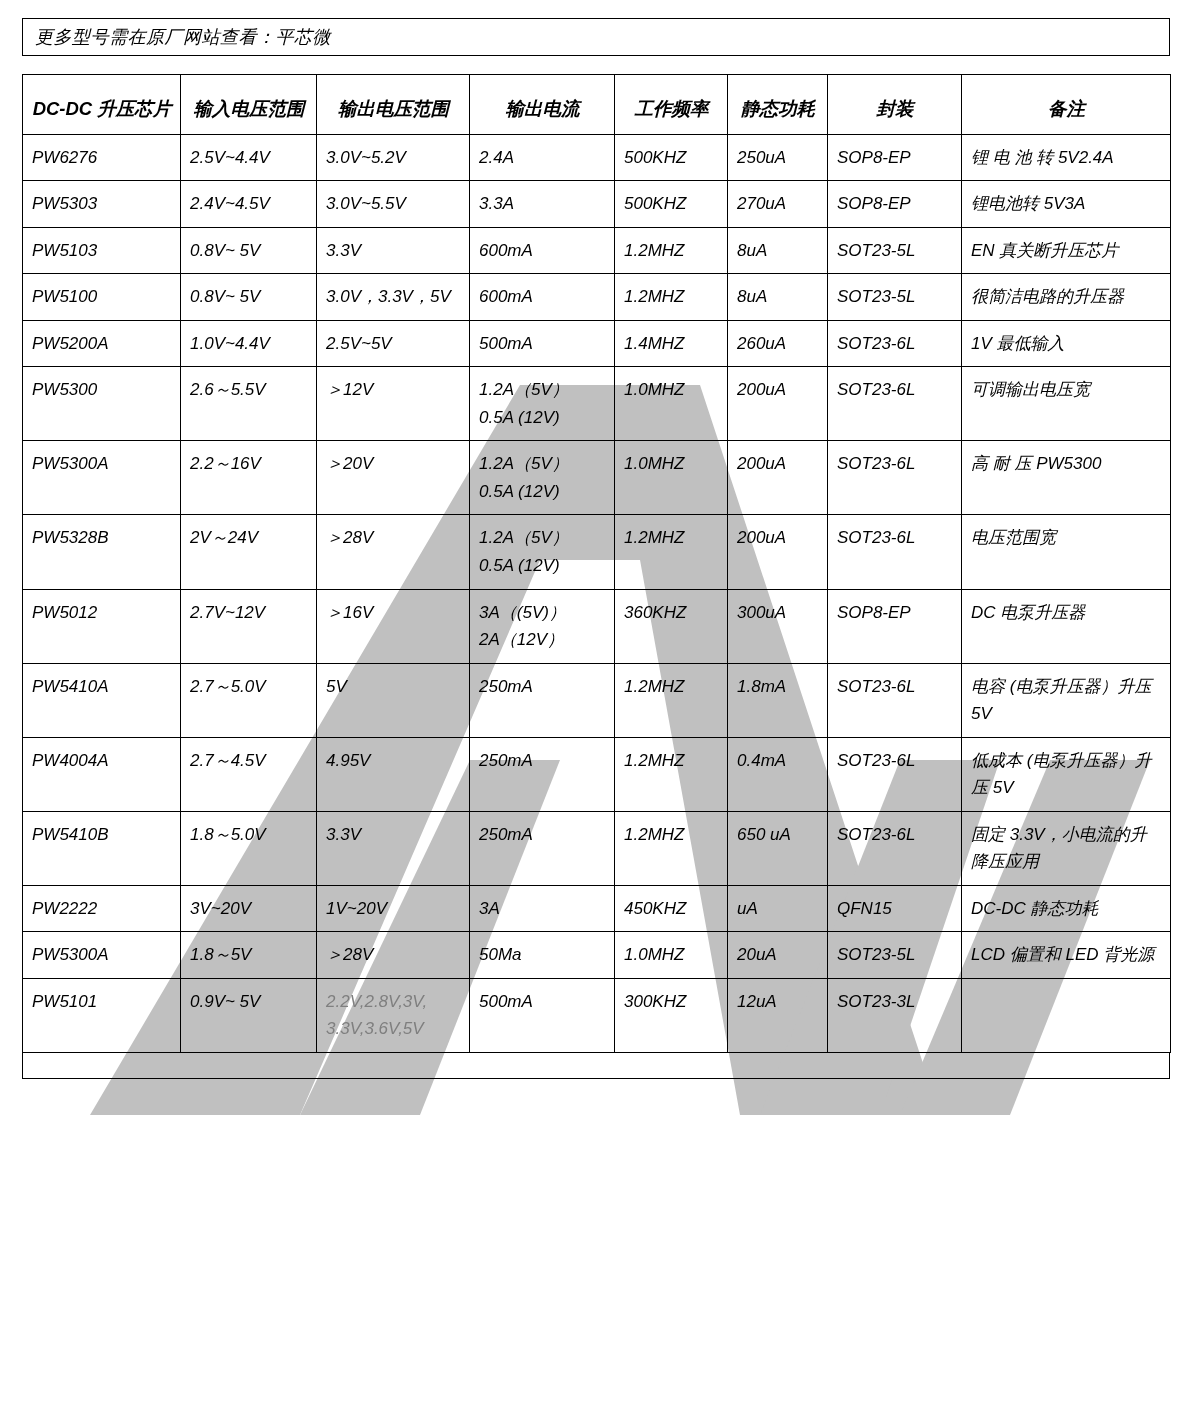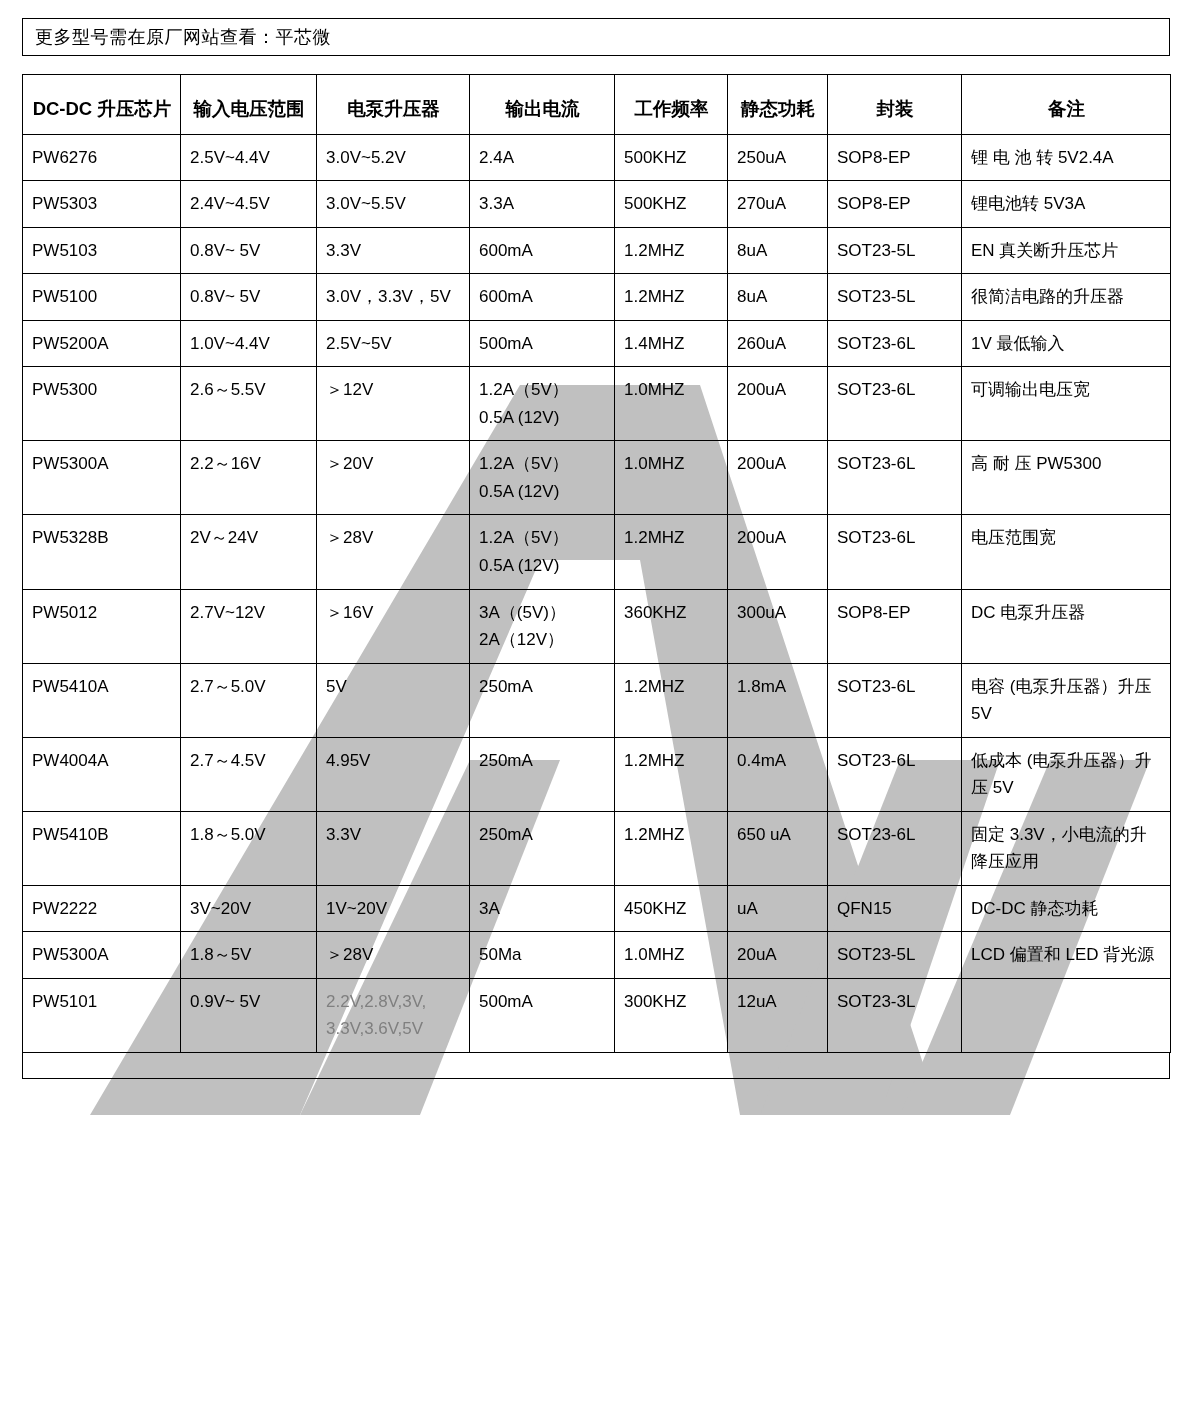--- a/index.html
+++ b/index.html
@@ -25,20 +25,21 @@
     height: 1428px;
     pointer-events: none;
     z-index: 0;
   }
 
   .page {
     position: relative;
     z-index: 1;
     padding: 18px 14px 0 22px;
     box-sizing: border-box;
+    font-style: italic;
   }
 
   .notice-bar {
     border: 1px solid #000;
     box-sizing: border-box;
     width: 1148px;
     height: 38px;
     line-height: 36px;
     padding: 0 12px;
     font-size: 18px;
@@ -113,21 +114,21 @@
         <col class="c3">
       <col class="c4">
         <col class="c5">
         <col class="c6">
         <col class="c7">
     </colgroup>
     <thead>
       <tr>
         <th>DC-DC 升压芯片</th>
         <th>输入电压范围</th>
-        <th>电泵升压器</th>
+        <th>输出电压范围</th>
         <th>输出电流</th>
         <th>工作频率</th>
         <th>静态功耗</th>
         <th>封装</th>
         <th>备注</th>
       </tr>
     </thead>
     <tbody>
         <tr>
           <td>

